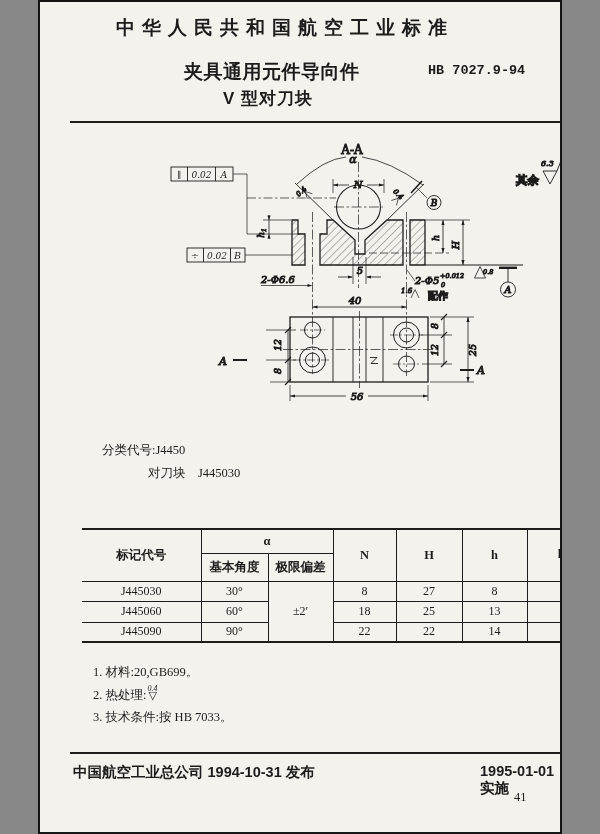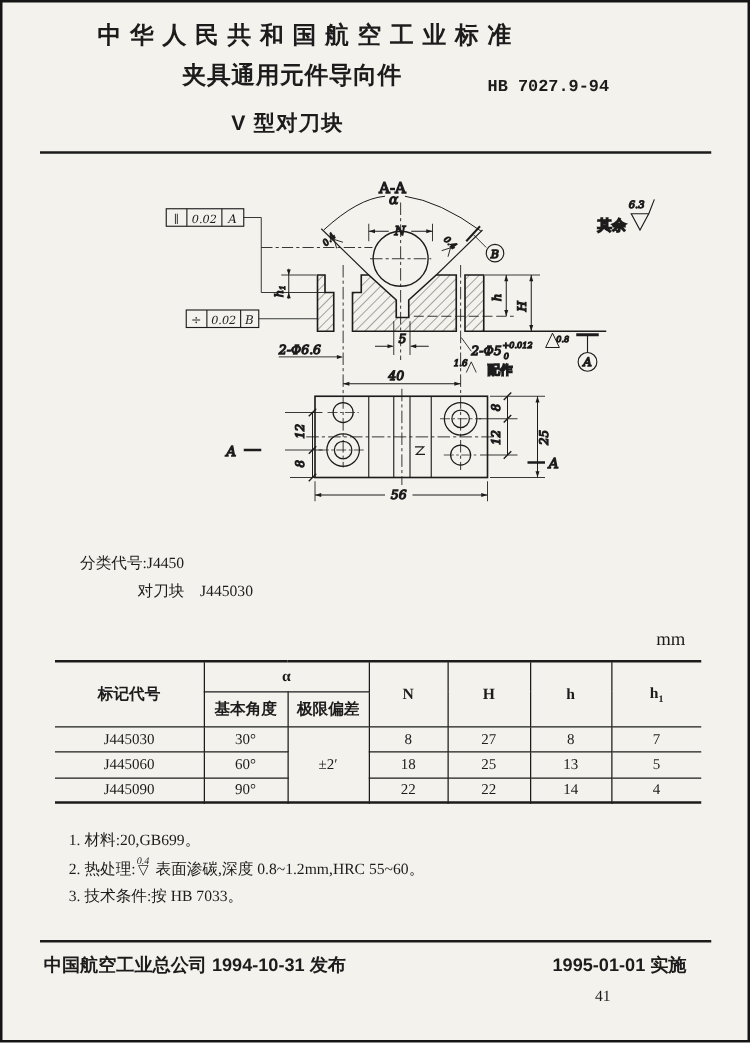--- a/index.html
+++ b/index.html
@@ -1,25 +1,25 @@
 <!DOCTYPE html>
 <html><head>
 <meta charset="utf-8">
 <style>
   html,body{margin:0;padding:0;background:#888;}
   .page{
-    position:relative;width:600px;height:834px;margin:0 auto;
+    position:relative;width:524px;height:834px;margin:0 auto;
     background:#f3f2ed;border:2px solid #151515;box-sizing:border-box;
     font-family:"Liberation Serif","DejaVu Serif",serif;color:#1c1c1c;overflow:hidden;
   }
   .abs{position:absolute;}
   .std-title{left:50px;top:13px;width:390px;text-align:center;
     font-family:"Liberation Sans","DejaVu Sans",sans-serif;font-weight:bold;
     font-size:19px;letter-spacing:7px;white-space:nowrap;}
-  .sub1{left:144px;top:45px;font-family:Liberation Sans, sans-serif;
+  .sub1{left:144px;top:57px;font-family:Liberation Sans, sans-serif;
     font-weight:bold;font-size:19px;letter-spacing:0.5px;}
   .sub2{left:183px;top:85px;font-family:"Liberation Sans","DejaVu Sans",sans-serif;
     font-weight:bold;font-size:17px;letter-spacing:1px;}
   .hbnum{left:388px;top:61px;font-family:Liberation Mono, monospace;
     font-weight:bold;font-size:13.5px;}
   .rule1{left:30px;top:119px;width:537px;height:2px;background:#1c1c1c;}
   .class-block{left:62px;top:437px;font-size:12.5px;line-height:22.5px;white-space:nowrap;}
   .class-l3{padding-left:46px;}
   .unit{left:523px;top:502px;font-size:15px;}
   .spec-table{position:absolute;left:42px;top:526px;width:517px;
@@ -317,21 +317,21 @@
         <td>22</td>
         <td>14</td>
         <td class="lastcol">4</td>
       </tr>
     </tbody>
   </table>
 
   <div class="abs notes">
     <div>1. 材料:20,GB699。</div>
     <div>
-      <span>2. 热处理:</span><span class="rsym"><span class="rval">0.4</span><span class="rtri">▽</span></span><span>表面渗碳,深度 0.8~1.2mm,HRC 55~60。</span>
+      <span>2. 热处理:</span><span class="rsym"><span class="rval">0.4</span><span class="rtri">▽</span></span>
     </div>
     <div>3. 技术条件:按 HB 7033。</div>
   </div>
 
   <div class="abs rule2"></div>
   <div class="abs foot-left">中国航空工业总公司 1994-10-31 发布</div>
   <div class="abs foot-right">1995-01-01 实施</div>
   <div class="abs pagenum">41</div>
 
 </div>

